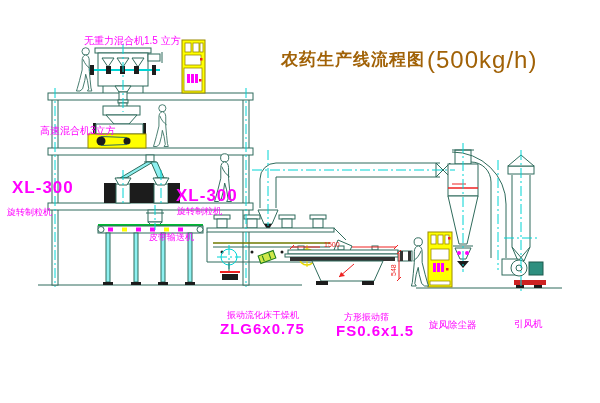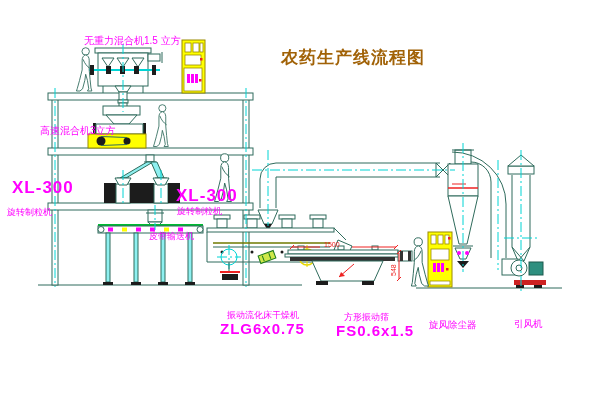--- a/index.html
+++ b/index.html
@@ -289,29 +289,30 @@
   </g>
 
   <use href="#person" transform="translate(76,47) scale(0.88)"></use>
   <use href="#person" transform="translate(153,104) scale(0.85)"></use>
   <use href="#person" transform="translate(214,153) scale(0.97)"></use>
   <use href="#person" transform="translate(429,237) scale(-0.98,0.98)"></use>
 </svg>
 
 <div id="title">
   <span class="cn">农药生产线流程图</span>
+  <span class="cap">(500kg/h)</span>
 </div>
 
 <div class="lbl" style="left:84px;top:12px;font-size:10px;">无重力混合机1.5 立方</div>
 <div class="lbl" style="left:40px;top:102px;font-size:10px;">高速混合机3立方</div>
 <div class="lbl model" style="left:12px;top:155px;font-size:17px;">XL-300</div>
 <div class="lbl" style="left:7px;top:184px;font-size:9px;">旋转制粒机</div>
 <div class="lbl model" style="left:176px;top:163px;font-size:17px;">XL-300</div>
 <div class="lbl" style="left:177px;top:183px;font-size:9px;">旋转制粒机</div>
-<div class="lbl" style="left:149px;top:209px;font-size:9px;font-family:Liberation Mono, monospace;">皮带输送机</div>
+<div class="lbl" style="left:149px;top:209px;font-size:9px;">皮带输送机</div>
 <div class="lbl" style="left:227px;top:287px;font-size:9px;">振动流化床干燥机</div>
 <div class="lbl model" style="left:220px;top:297px;font-size:15px;text-align:right;">ZLG6x0.75</div>
 <div class="lbl" style="left:344px;top:289px;font-size:9px;">方形振动筛</div>
 <div class="lbl model" style="left:336px;top:299px;font-size:15px;">FS0.6x1.5</div>
 <div class="lbl" style="left:429px;top:296px;font-size:9.5px;">旋风除尘器</div>
 <div class="lbl" style="left:514px;top:295px;font-size:9.5px;">引风机</div>
 
 <div class="dim" style="left:324px;top:241px;">1500</div>
 <div class="dim" style="left:390px;top:276px;transform:rotate(-90deg);transform-origin:left top;">548</div>
 

